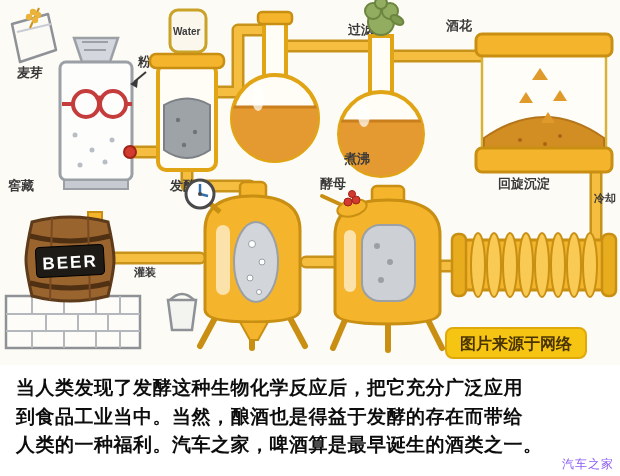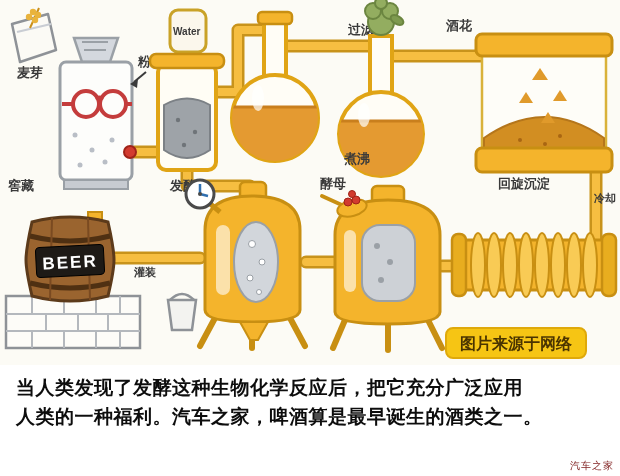--- a/index.html
+++ b/index.html
@@ -6,21 +6,21 @@
   body { font-family:"Liberation Sans","DejaVu Sans",sans-serif; background:#fff; }
   .page { position:relative; width:620px; height:476px; overflow:hidden; background:#ffffff; }
   .illus { display:block; width:620px; height:365px; }
   .caption { width:620px; height:111px; background:#ffffff; padding:9px 8px 0 8px; }
   .caption .line {
     font-size:19px; font-weight:700; color:#0d0d0d;
     line-height:1.5; letter-spacing:0.5px; white-space:nowrap;margin-left:8px;
   }
   .watermark {
     position:absolute; right:6px; bottom:3px;
-    font-size:10px; color:#7f1d1d; letter-spacing:1px;
+    font-size:12px; color:#8b5cf6; letter-spacing:1px;
   }
   text { font-family:"Liberation Sans","DejaVu Sans",sans-serif; }
   .lbl { font-size:13px; font-weight:700; fill:#3a3a3a; }
   .lbl-sm { font-size:11px; font-weight:700; fill:#3a3a3a; }
 </style>
 </head>
 <body>
 
 <div class="page">
 
@@ -266,17 +266,18 @@
     <text class="lbl-sm" x="134" y="276">灌装</text>
 
     <g>
       <rect x="446" y="328" width="140" height="30" rx="7" fill="#F6C514" stroke="#DFA90A" stroke-width="2"></rect>
       <text x="516" y="349" text-anchor="middle" fill="#4A3400" style="font-size:16px;font-weight:800">图片来源于网络</text>
     </g>
   </svg>
 
   <div class="caption">
     <div class="line">当人类发现了发酵这种生物化学反应后，把它充分广泛应用</div>
+    <div class="line">到食品工业当中。当然，酿酒也是得益于发酵的存在而带给</div>
     <div class="line">人类的一种福利。汽车之家，啤酒算是最早诞生的酒类之一。</div>
   </div>
 
   <div class="watermark">汽车之家</div>
 </div>
 
 </body></html>

